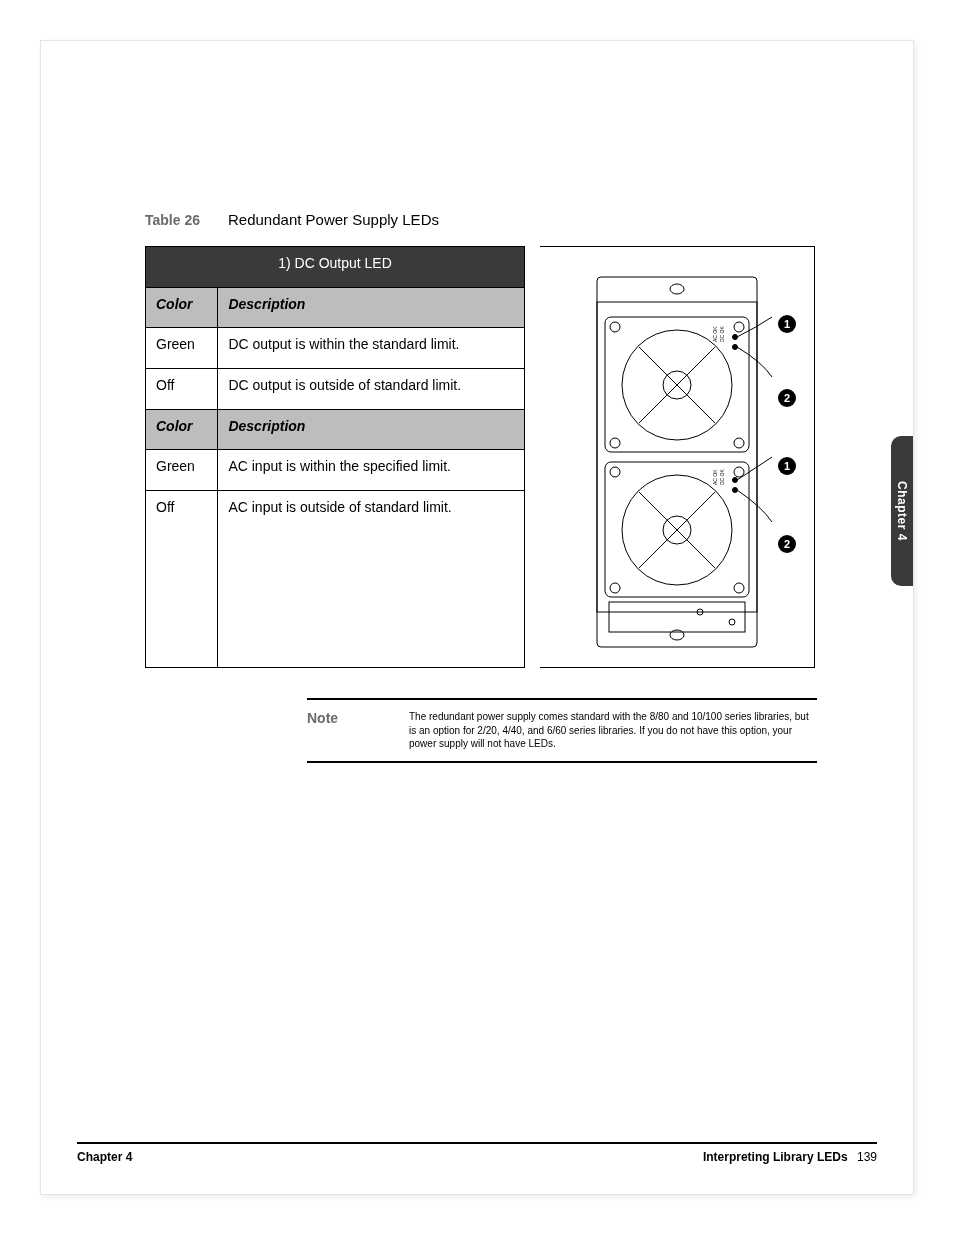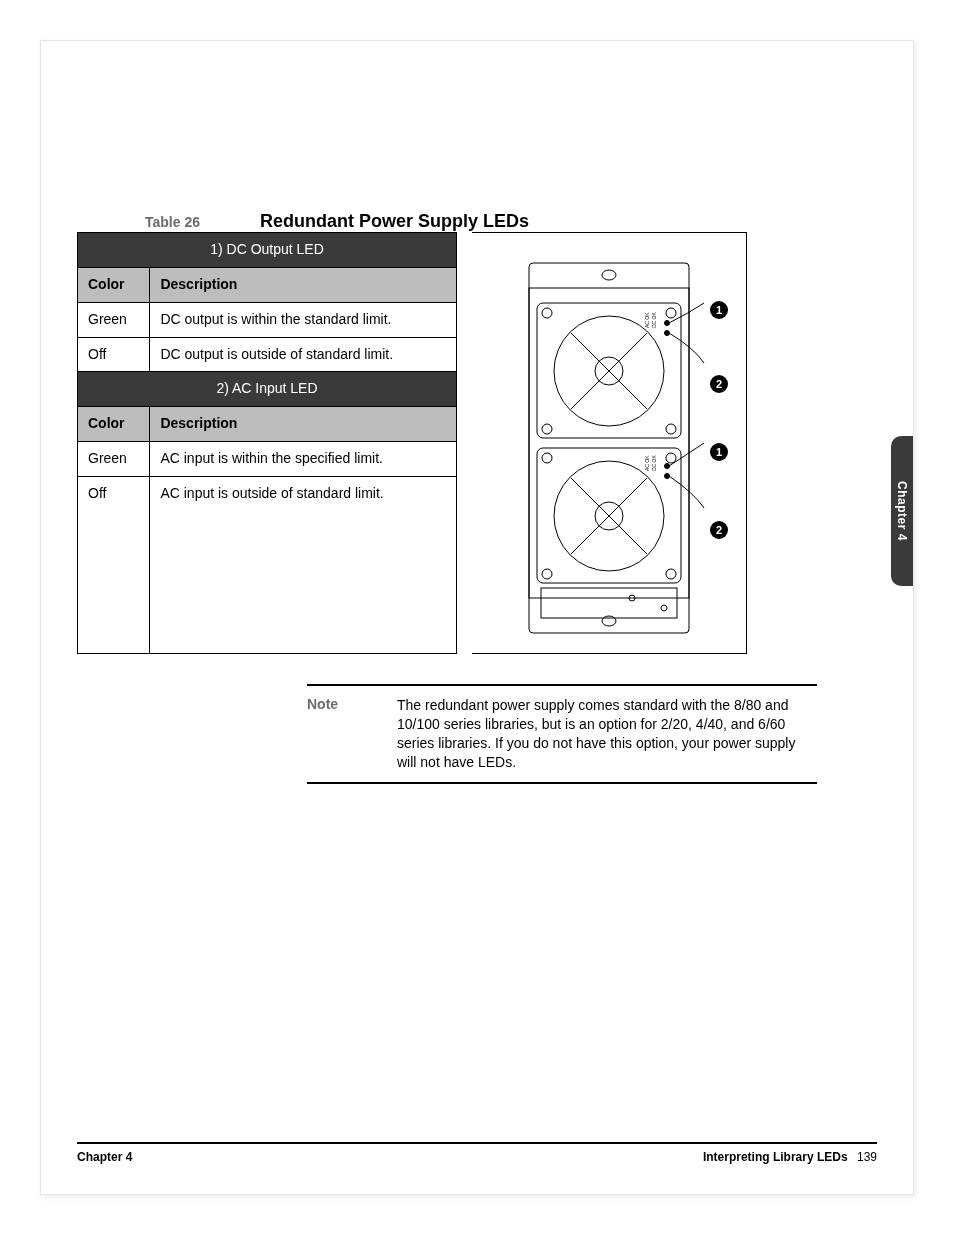--- a/index.html
+++ b/index.html
@@ -1,34 +1,34 @@
 <!DOCTYPE html>
 <html><head>
 <meta charset="utf-8">
 <style>
   html,body{margin:0;padding:0;background:#fff;font-family:"Trebuchet MS","Helvetica Neue",Helvetica,Arial,sans-serif;color:#000;}
   .page{position:relative;width:954px;height:1235px;margin:0 auto;box-sizing:border-box;}
   .sheet{position:absolute;left:40px;top:40px;right:40px;bottom:40px;border:1px solid #e5e5e5;box-shadow:2px 2px 6px rgba(0,0,0,.08);padding:40px 36px 30px 36px;box-sizing:border-box;}
   .side-tab{position:absolute;right:0;top:395px;width:22px;height:150px;background:#3a3a3a;border-top-left-radius:10px;border-bottom-left-radius:10px;color:#fff;display:flex;align-items:center;justify-content:center;}
   .side-tab span{writing-mode:vertical-rl;font-weight:bold;font-size:12px;letter-spacing:.5px;}
-  .caption{display:flex;align-items:baseline;gap:60px;margin:130px 0 0 68px;}
+  .caption{display:flex;align-items:baseline;gap:28px;margin:130px 0 18px 68px;}
   .caption .lbl{color:#6b6b6b;font-weight:bold;font-size:14px;}
-  .caption .ttl{font-weight:bold;font-size:18px;}
-  .tbl-and-fig{display:flex;gap:15px;width:670px;}
+  .caption .ttl{font-weight:normal;font-size:15px;}
+  .tbl-and-fig{display:flex;gap:15px;margin-left:68px;width:670px;}
   table{border-collapse:collapse;border:1px solid #000;width:380px;}
   td,th{border:1px solid #000;padding:8px 10px;font-size:14px;text-align:left;vertical-align:top;}
   tr.section td{background:#3a3a3a;color:#fff;text-align:center;font-weight:normal;}
-  tr.head td{background:#bdbdbd;font-weight:bold;}
+  tr.head td{background:#bdbdbd;font-weight:bold;font-style:italic;}
   .figure{flex:1;border:1px solid #000;border-left:none;display:flex;align-items:center;justify-content:center;}
   svg{display:block;}
   .note-block{margin:30px 0 0 230px;width:510px;}
   .note-block hr{border:none;border-top:2px solid #000;margin:0;}
-  .note-row{display:flex;gap:40px;align-items:flex-start;padding:10px 0;}
+  .note-row{display:flex;gap:52px;align-items:flex-start;padding:10px 0;}
   .note-row .nlabel{color:#6b6b6b;font-weight:bold;font-size:14px;min-width:50px;}
-  .note-row .ntext{font-size:14px;line-height:1.35;}
+  .note-row .ntext{font-size:10px;line-height:1.35;}
   .footer{position:absolute;left:36px;right:36px;bottom:30px;}
   .footer hr{border:none;border-top:2px solid #000;margin:0 0 6px 0;}
   .footer-row{display:flex;justify-content:space-between;font-size:12px;}
   .footer-row .left{font-weight:bold;}
   .footer-row .right{font-weight:bold;}
   .footer-row .pn{font-weight:normal;margin-left:6px;margin-top:44px;}
   .cal{position:absolute;display:flex;align-items:center;justify-content:center;width:18px;height:18px;border-radius:50%;background:#000;color:#fff;font-size:11px;font-weight:bold;}
 </style>
 </head>
 <body>
@@ -56,23 +56,20 @@
           <td>Description</td>
         </tr>
         <tr>
           <td>Green</td>
           <td>DC output is within the standard limit.</td>
         </tr>
         <tr>
           <td>Off</td>
           <td>DC output is outside of standard limit.</td>
         </tr>
-        <tr class="section">
-              <td colspan="2">2) AC Input LED</td>
-            </tr>
         <tr class="head">
           <td>Color</td>
           <td>Description</td>
         </tr>
         <tr>
           <td>Green</td>
           <td>AC input is within the specified limit.</td>
         </tr>
         <tr>
           <td style="height:160px">Off</td>

